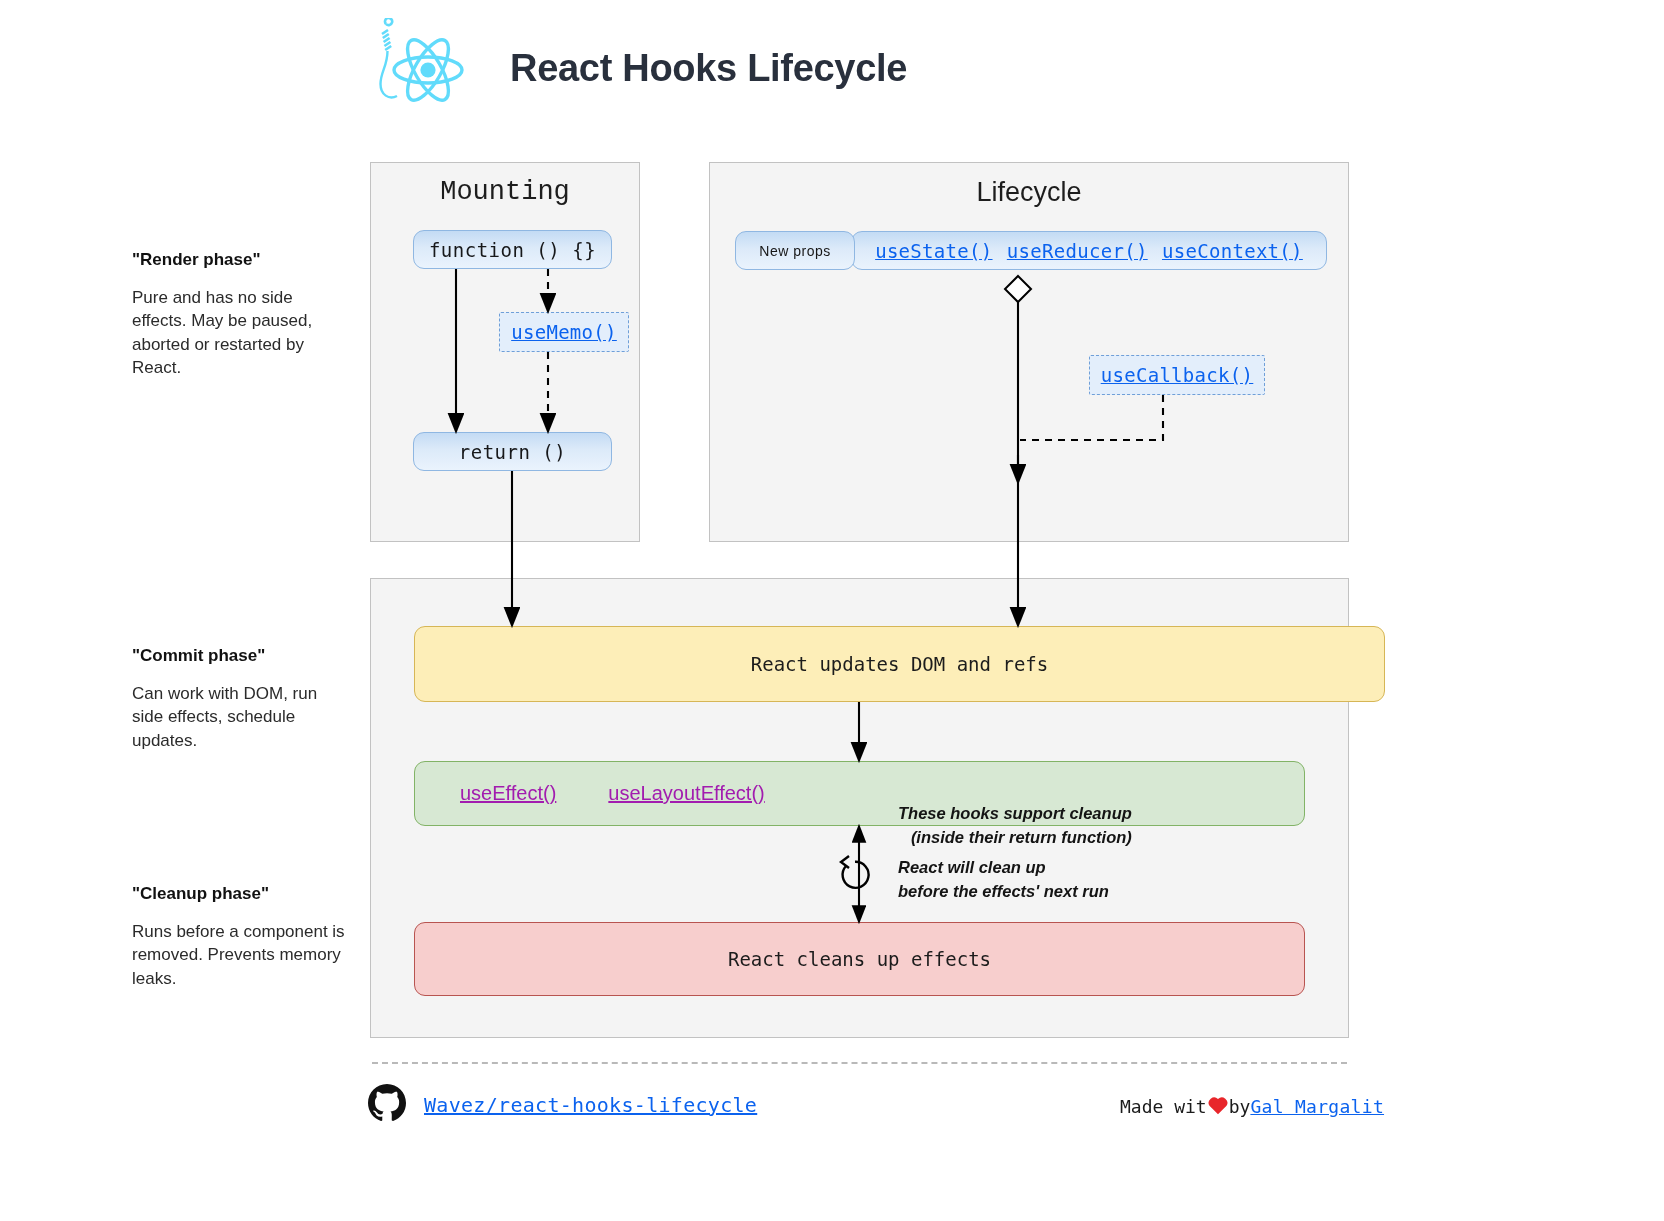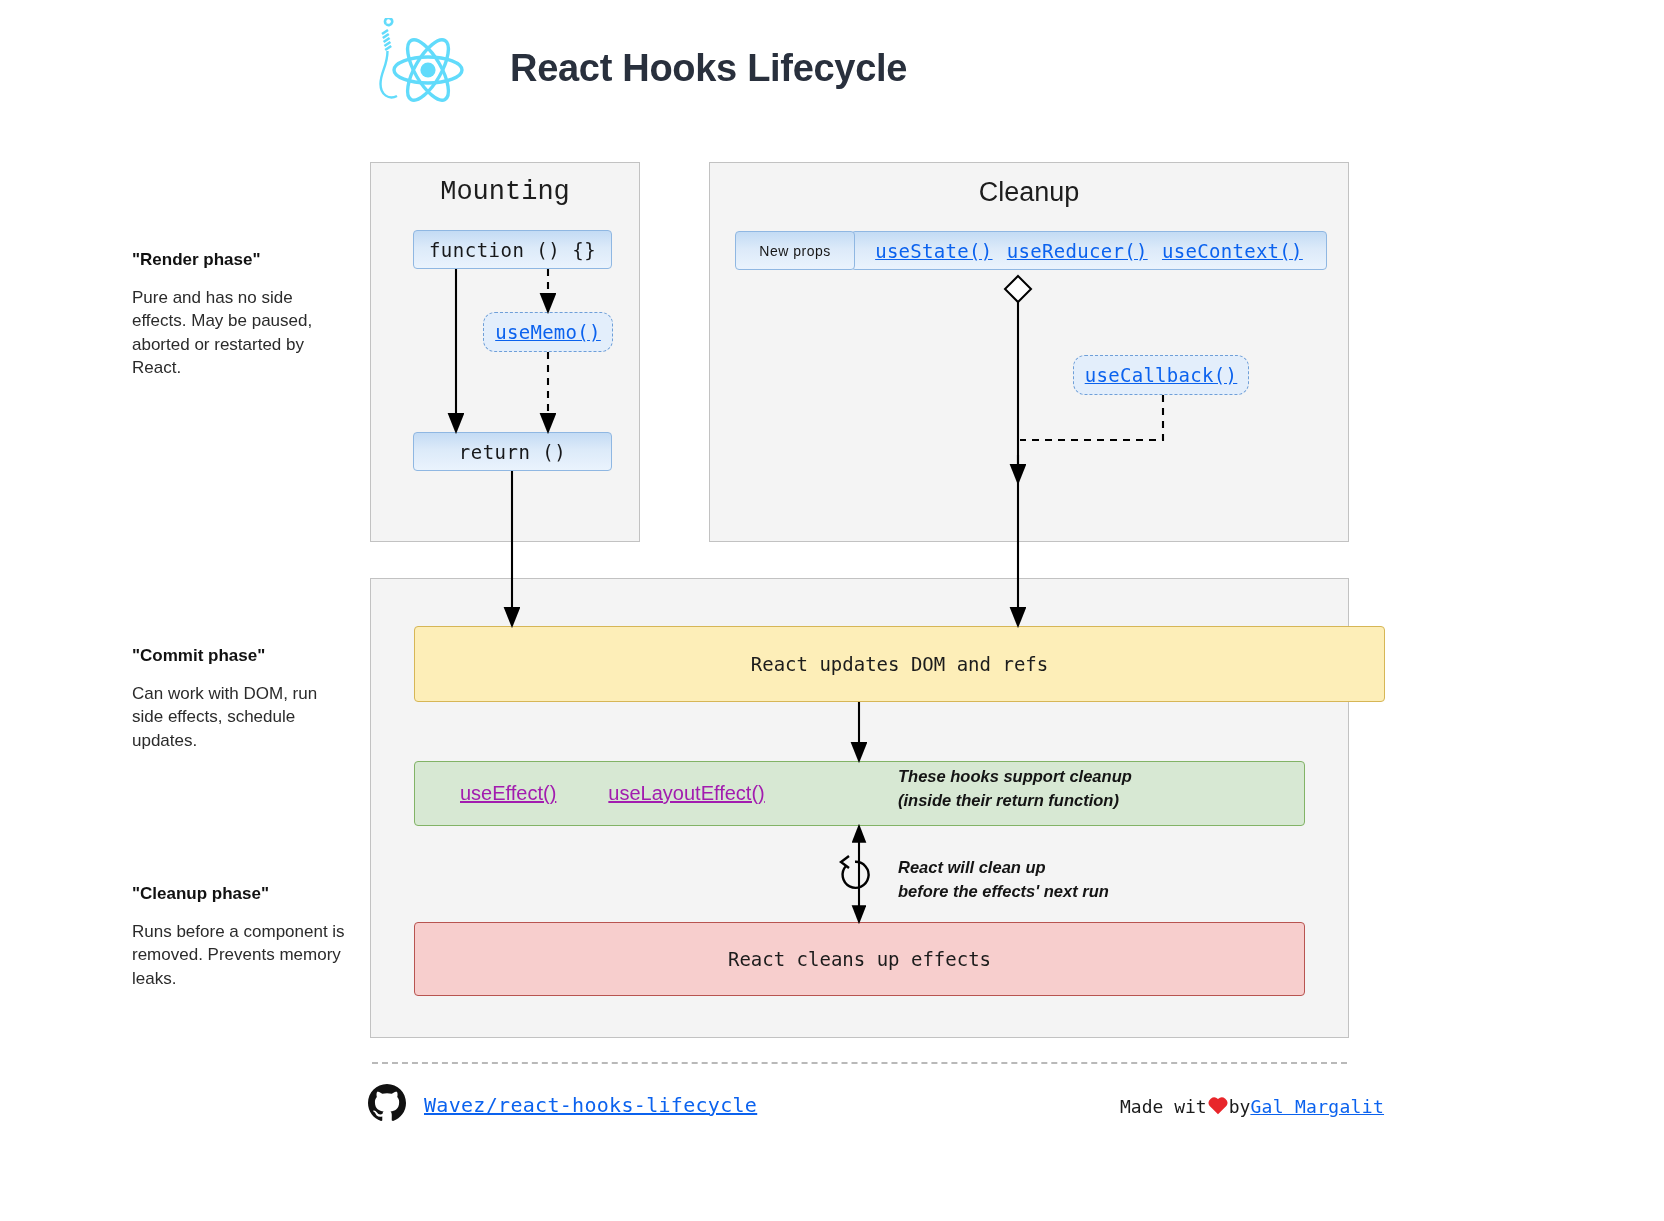--- a/index.html
+++ b/index.html
@@ -25,33 +25,34 @@
   .phase-desc { font-size:17px; color:#2b2b2b; line-height:1.37; }
 
   
   .panel { position:absolute; background:#f4f4f4; border:1px solid #c2c2c2; }
   .panel-title { text-align:center; font-size:27px; color:#1d1d1d; font-weight:400;
                  font-family:"Liberation Sans", sans-serif; }
 
   
   .node {
     position:absolute; display:flex; align-items:center; justify-content:center;
-    border-radius:4px;
+    border-radius:11px;
     font-family:"DejaVu Sans Mono", monospace;
     text-align:center;
   }
   .node-blue {
     background:linear-gradient(to bottom,#c3dbf4 0%,#dceaf9 45%,#eaf3fd 100%);
     border:1px solid #8fb7e2;
     color:#17181a; font-size:19px; letter-spacing:0.5px;
   }
   .node-blue-dashed {
     background:#e3eefb;
     border:1.5px dashed #6f9fd8;
-    border-radius:12px;
+    border-radius:2px;
+    margin-left:16px;
   }
   .node-yellow { background:#fdeeb8; border:1.5px solid #d6b656; color:#1c1c1c; font-size:19px; }
   .node-green  { background:#d7e8d3; border:1.5px solid #82b366; }
   .node-red    { background:#f7cecd; border:1.5px solid #b85450; color:#1c1c1c; font-size:19px; }
 
   a.hook {
     color:#0b62ee; text-decoration:underline;
     font-family:"DejaVu Sans Mono", monospace;
     font-size:19px; letter-spacing:0.3px; white-space:nowrap;
   }
@@ -124,21 +125,21 @@
 
   <div class="node node-blue-dashed" style="left:483px; top:312px; width:130px; height:40px;">
     <a class="hook" href="#">useMemo()</a>
   </div>
 
   <div class="node node-blue" style="left:413px; top:432px; width:199px; height:39px;">
     <span>return ()</span>
   </div>
 
   <div class="panel" style="left:709px; top:162px; width:640px; height:380px;">
-    <div class="panel-title" style="margin-top:14px;">Cleanup</div>
+    <div class="panel-title" style="margin-top:14px;">Lifecycle</div>
   </div>
 
   <div class="node node-blue" style="left:735px; top:231px; width:120px; height:39px; z-index:3;">
     <span class="plain-label">New props</span>
   </div>
   <div class="node node-blue" style="left:851px; top:231px; width:476px; height:39px; z-index:2; justify-content:space-around; padding:0 16px;">
     <a class="hook" href="#">useState()</a>
     <a class="hook" href="#">useReducer()</a>
     <a class="hook" href="#">useContext()</a>
   </div>
@@ -150,21 +151,21 @@
   <div class="panel" style="left:370px; top:578px; width:979px; height:460px;"></div>
 
   <div class="node node-yellow" style="left:414px; top:626px; width:971px; height:76px;">
     <span>React updates DOM and refs</span>
   </div>
 
   <div class="node node-green" style="left:414px; top:761px; width:891px; height:65px; justify-content:flex-start; padding-left:45px; gap:52px;">
     <a class="hook-sans" href="#">useEffect()</a>
     <a class="hook-sans" href="#">useLayoutEffect()</a>
   </div>
-  <div class="note" style="left:898px; top:765px;">These hooks support cleanup
+  <div class="note" style="left:898px; top:802px;text-align:right;">These hooks support cleanup
 (inside their return function)</div>
 
   <div class="note" style="left:898px; top:856px;">React will clean up
 before the effects' next run</div>
 
   <div class="node node-red" style="left:414px; top:922px; width:891px; height:74px;align-items:center;">
     <span>React cleans up effects</span>
   </div>
 
   <svg class="overlay" xmlns="http://www.w3.org/2000/svg">

